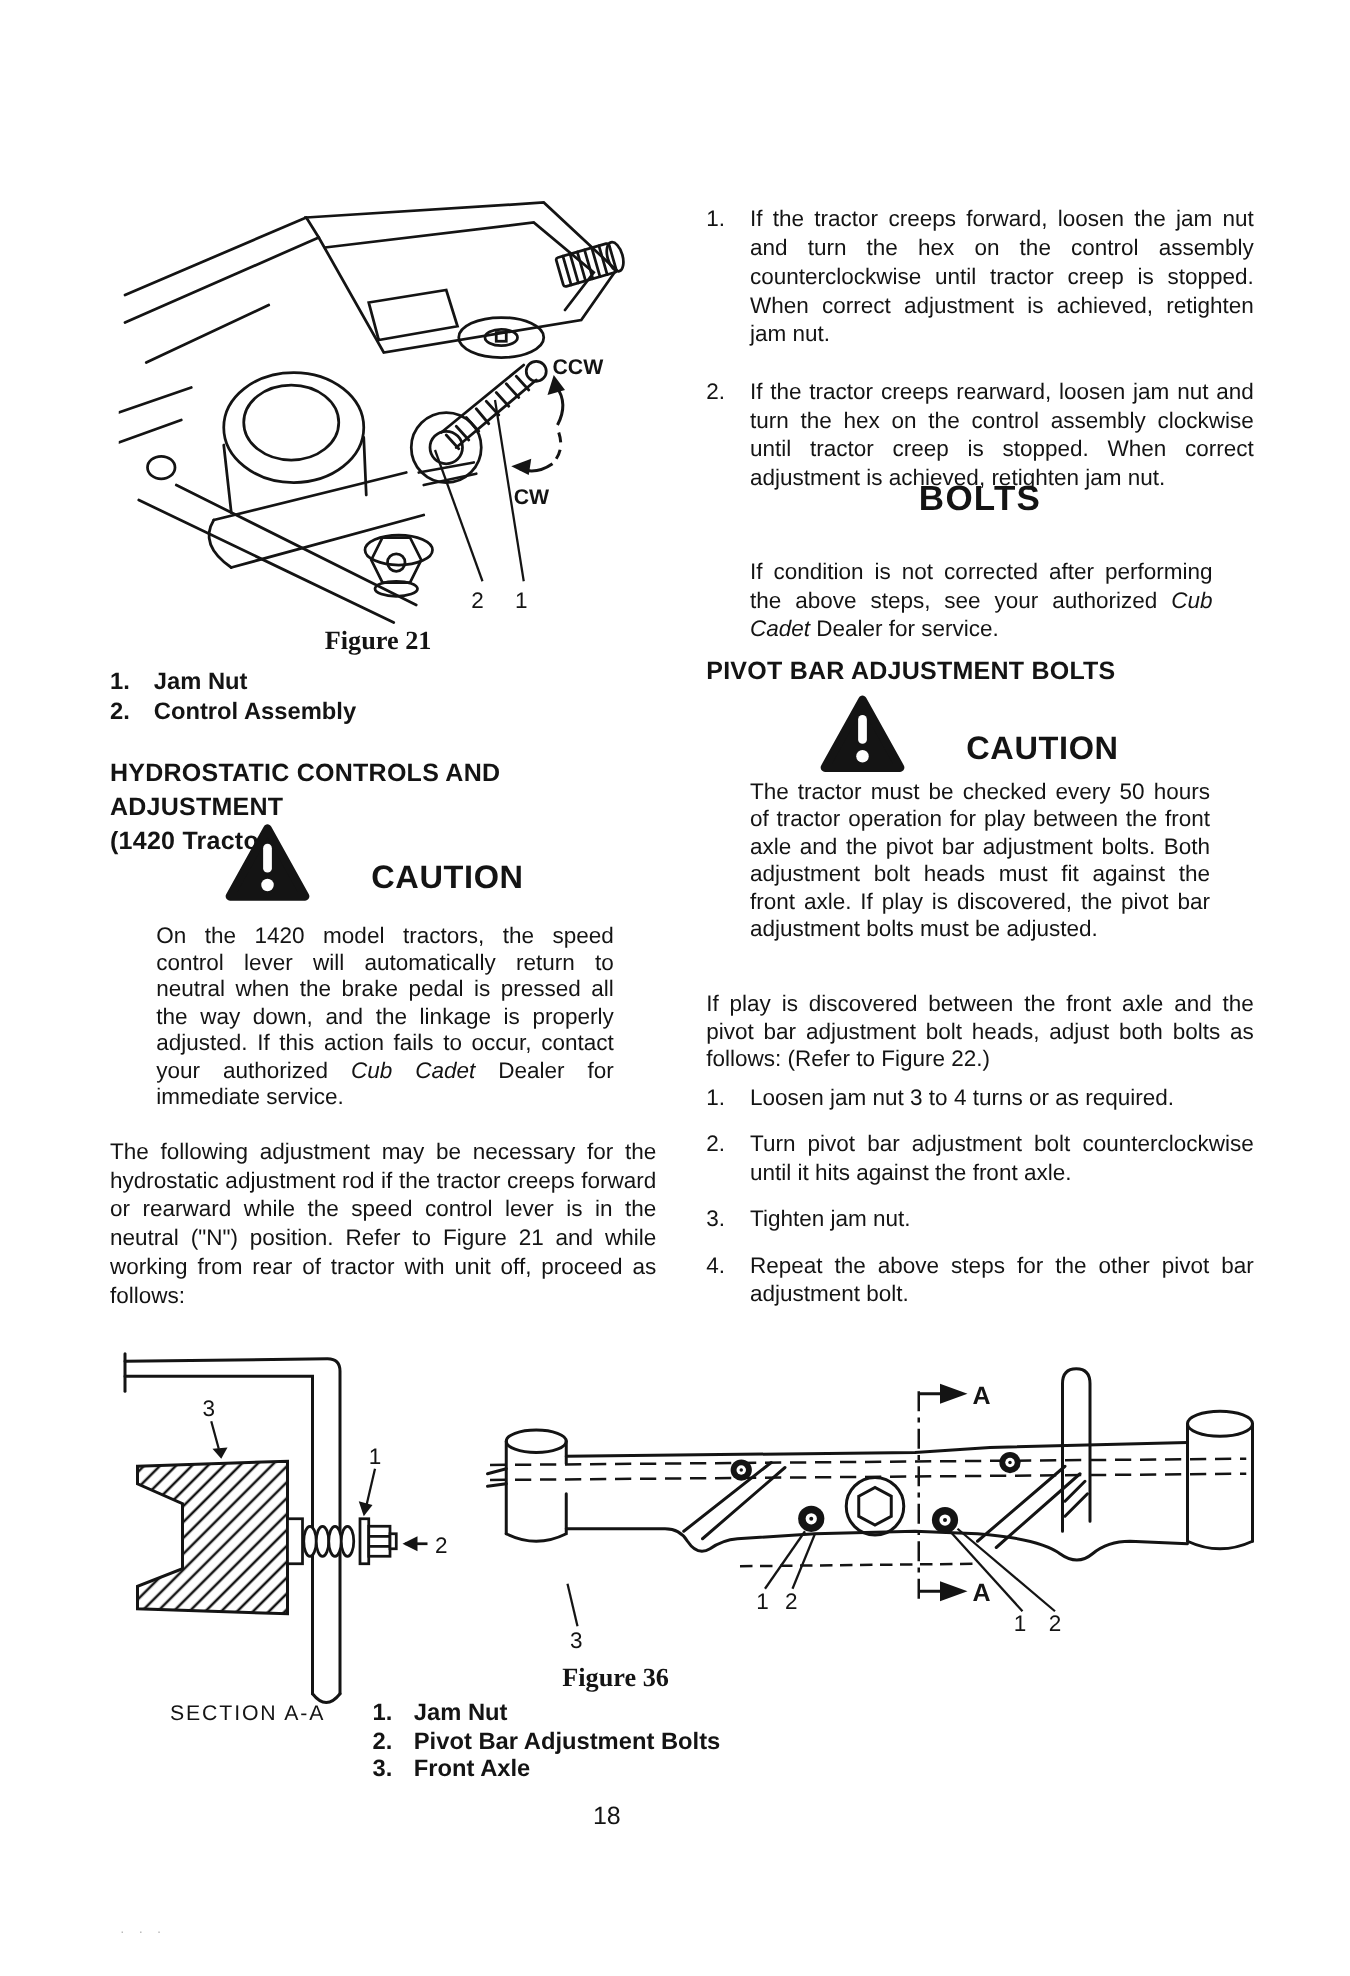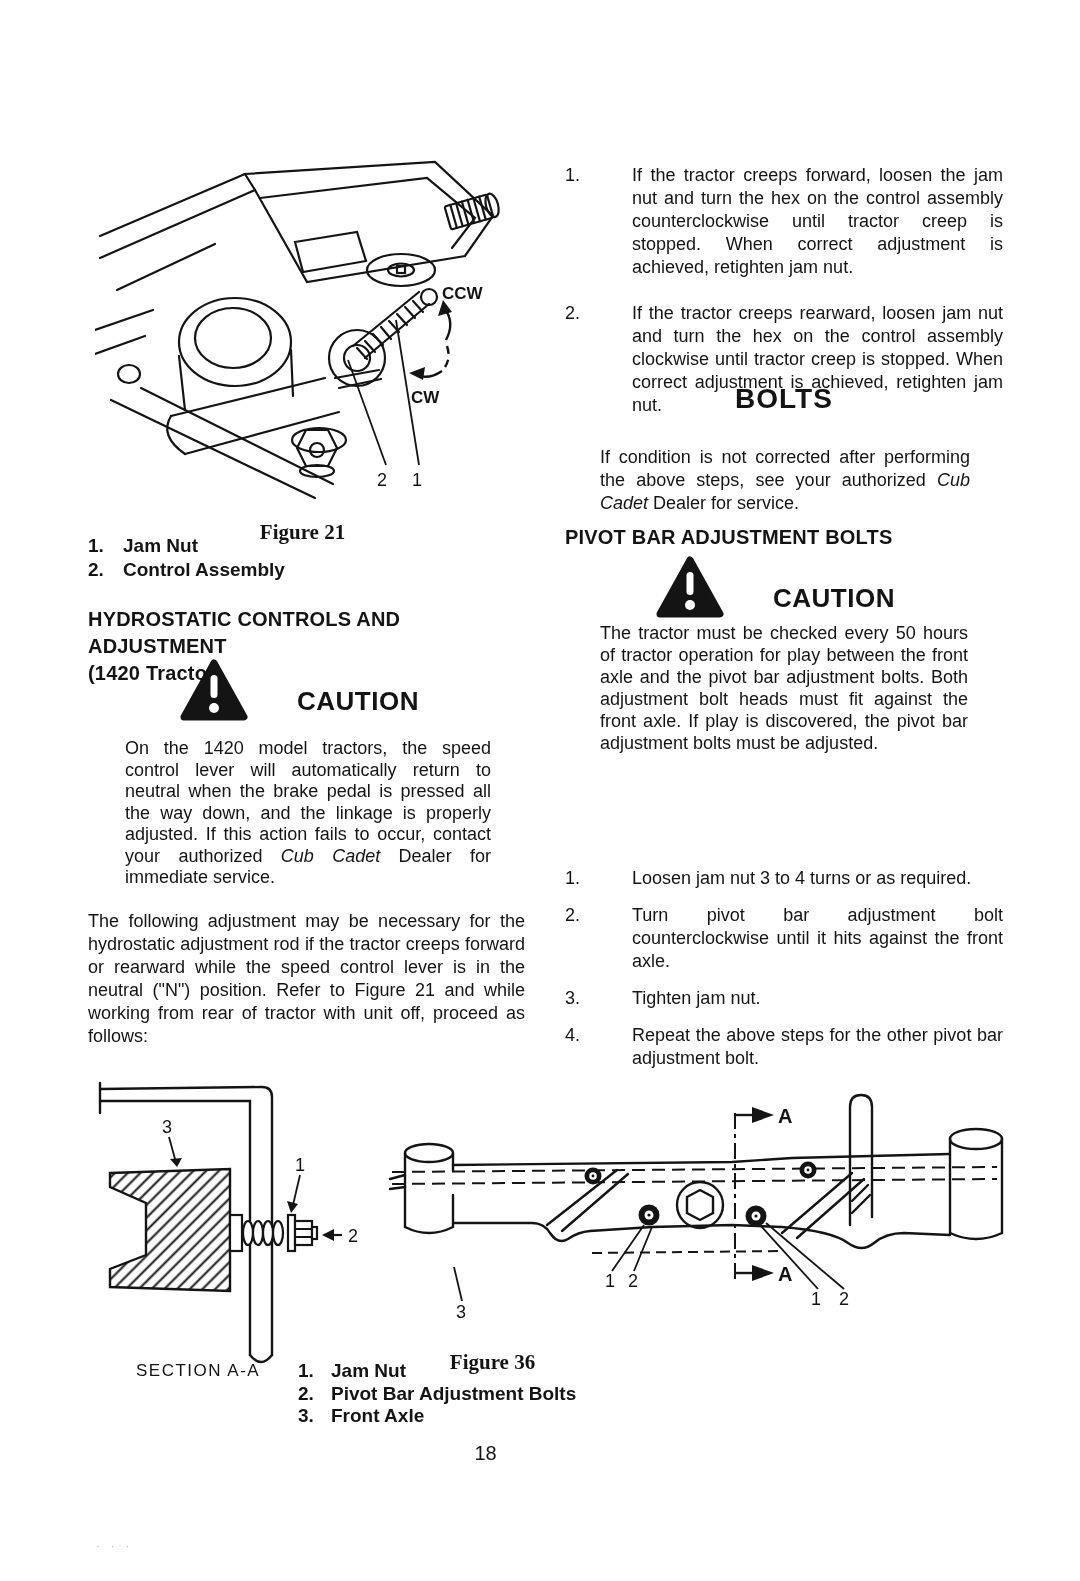--- a/index.html
+++ b/index.html
@@ -7,27 +7,27 @@
     position:relative;width:1080px;height:1581px;margin:0 auto;
     background:#ffffff;color:#141414;overflow:hidden;
     font-family:"Liberation Sans",sans-serif;
   }
   .abs{position:absolute;}
   .para{font-size:18px;line-height:23px;text-align:justify;}
   .para-tight{font-size:18px;line-height:21.5px;text-align:justify;margin-top:11px;}
   .para-mid{font-size:18px;line-height:22px;text-align:justify;}
   .step{display:flex;align-items:flex-start;}
   .step-num{flex:0 0 35px;font-size:18px;line-height:23px;}
-  .step-text{flex:1;font-size:18px;line-height:23px;text-align:justify;margin-left:32px;}
+  .step-text{flex:1;font-size:18px;line-height:23px;text-align:justify;}
   .legend-row{display:flex;font-weight:bold;}
   .h-bold{font-weight:bold;font-size:20px;line-height:27px;letter-spacing:0.2px;}
   .note-h{font-weight:bold;font-size:28px;letter-spacing:1px;text-align:center;}
   .caution-row{display:flex;align-items:flex-end;gap:41px;}
   .caution-word{font-weight:bold;font-size:26px;letter-spacing:0.5px;padding:0 0 6px 8px;}
-  .fig-caption{font-family:"Liberation Serif",serif;font-weight:bold;font-size:21px;text-align:center;margin-top:20px;}
+  .fig-caption{font-family:"Liberation Serif",serif;font-weight:bold;font-size:21px;text-align:center;}
   .pagenum{font-size:20px;text-align:center;}
   .artifacts{color:#b5b5b5;font-size:11px;letter-spacing:4px;}
   svg text{font-family:"Liberation Sans",sans-serif;fill:#141414;}
   i{font-style:italic;}
 </style>
 </head>
 <body>
 
 <div class="page">
 
@@ -143,20 +143,21 @@
     <svg width="68" height="64" viewBox="0 0 68 64">
       <polygon points="34,4 64,58 4,58" fill="#141414" stroke="#141414" stroke-width="7" stroke-linejoin="round"></polygon>
       <rect x="30.5" y="16" width="7" height="23" rx="3.5" fill="#ffffff"></rect>
       <circle cx="34" cy="49" r="5" fill="#ffffff"></circle>
     </svg>
     <span class="caution-word">CAUTION</span>
   </div>
 
   <div class="abs para-mid" style="left:600px;top:622px;width:368px;">The tractor must be checked every 50 hours of tractor operation for play between the front axle and the pivot bar adjustment bolts.  Both adjustment bolt heads must fit against the front axle.  If play is discovered, the pivot bar adjustment bolts must be adjusted.</div>
 
+  <div class="abs para-mid" style="left:565px;top:792px;width:438px;">If play is discovered between the front axle and the pivot bar adjustment bolt heads, adjust both bolts as follows:  (Refer to Figure 22.)</div>
 
   <div class="abs" style="left:565px;top:867px;width:438px;">
     <div class="step" style="margin-bottom:14px;">
       <span class="step-num">1.</span>
       <div class="step-text">Loosen jam nut 3 to 4 turns or as required.</div>
     </div>
     <div class="step" style="margin-bottom:14px;">
       <span class="step-num">2.</span>
       <div class="step-text">Turn pivot bar adjustment bolt counterclockwise until it hits against the front axle.</div>
     </div>

